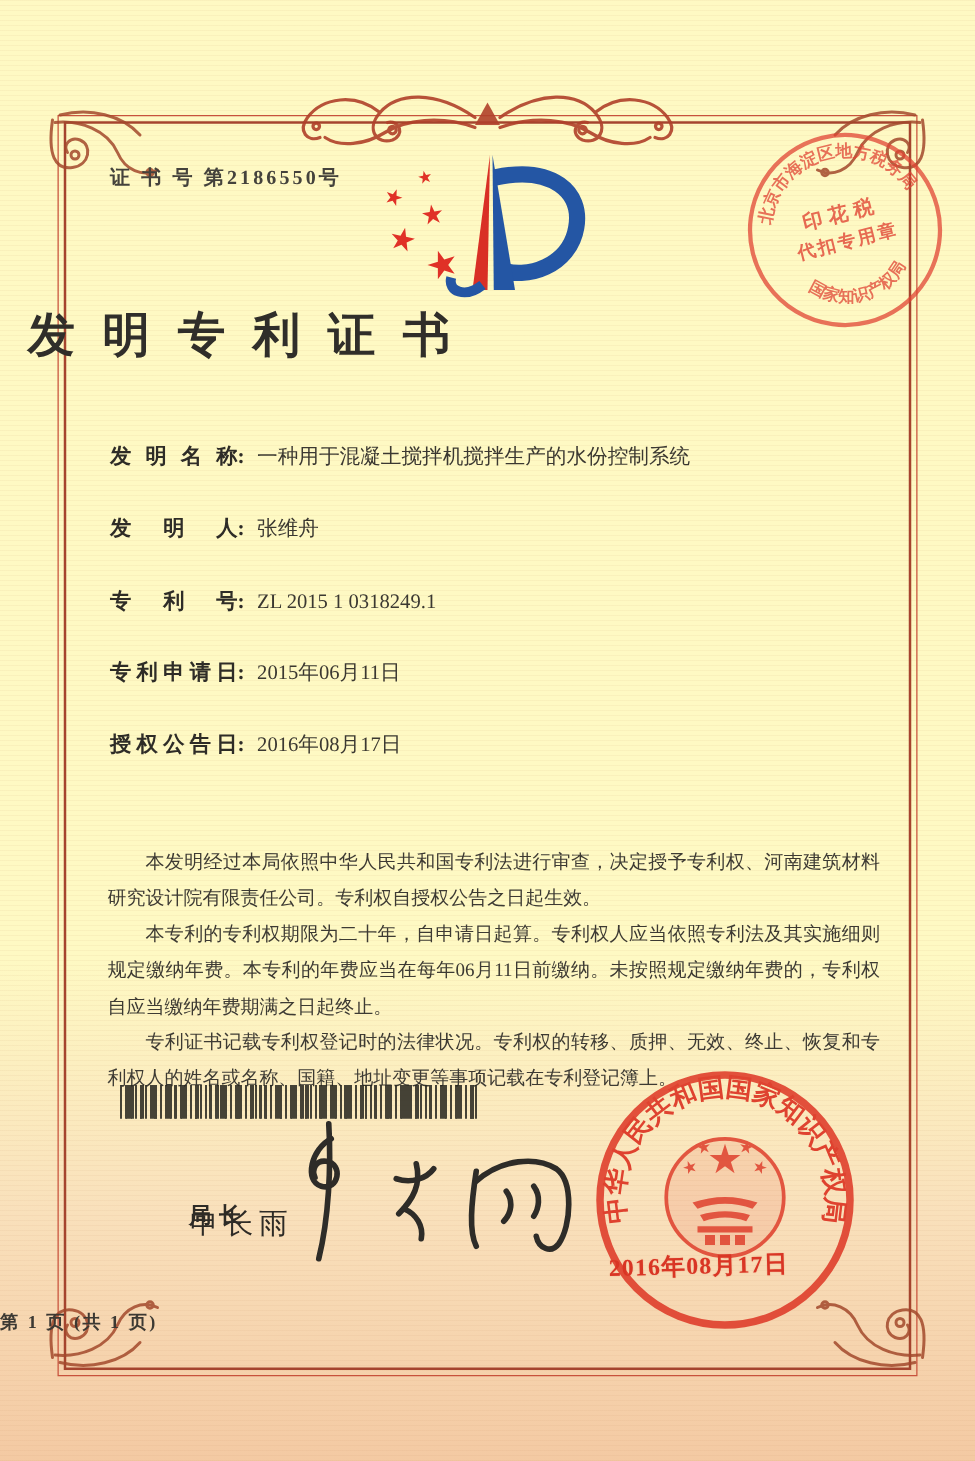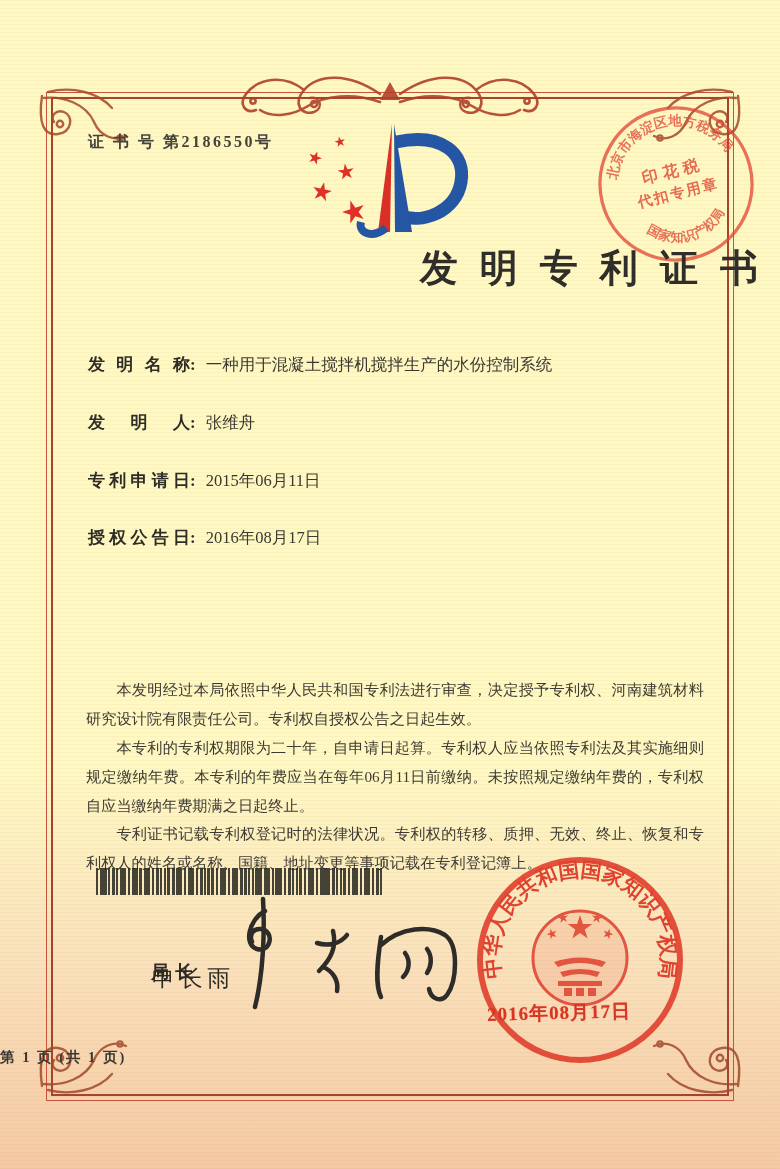--- a/index.html
+++ b/index.html
@@ -26,21 +26,21 @@
   }
   .ornament{ position:absolute; pointer-events:none; }
   .cert-no{
     position:absolute; left:88px; top:132px;
     font-size:16px; letter-spacing:2.5px; color:#44423c; font-weight:600;
   }
   .logo{ position:absolute; left:300px; top:120px; }
   .tax-stamp{ position:absolute; left:592px; top:100px; transform:rotate(-14deg); opacity:.88; }
   .title{
     position:absolute; left:0; right:0; top:243px;
-    text-align:right; font-size:38px; font-weight:600; color:#302e2a;
+    text-align:left; font-size:38px; font-weight:600; color:#302e2a;
     letter-spacing:.58em; text-indent:.58em;
   }
   .fields{ position:absolute; left:88px; right:64px; top:352px; }
   .field-row{ margin-bottom:32px; font-size:17px; line-height:1.5; white-space:nowrap;}
   .f-label{
     display:inline-block; width:102px; vertical-align:top;
     text-align:justify; text-align-last:justify;
     font-weight:600; color:#2e2c27;
   }
   .f-colon{ font-weight:600; color:#2e2c27; margin-right:10px;}
@@ -157,20 +157,23 @@
   </svg>
 
   <div class="title">发明专利证书</div>
 
   <div class="fields">
     <div class="field-row">
       <span class="f-label">发明名称</span><span class="f-colon">:</span><span class="f-value">一种用于混凝土搅拌机搅拌生产的水份控制系统</span>
     </div>
     <div class="field-row">
       <span class="f-label">发明人</span><span class="f-colon">:</span><span class="f-value">张维舟</span>
+    </div>
+    <div class="field-row">
+      <span class="f-label">专利号</span><span class="f-colon">:</span><span class="f-value">ZL 2015 1 0318249.1</span>
     </div>
     <div class="field-row">
       <span class="f-label">专利申请日</span><span class="f-colon">:</span><span class="f-value">2015年06月11日</span>
     </div>
     <div class="field-row">
       <span class="f-label">授权公告日</span><span class="f-colon">:</span><span class="f-value">2016年08月17日</span>
     </div>
   </div>
 
   <div class="paragraphs">

